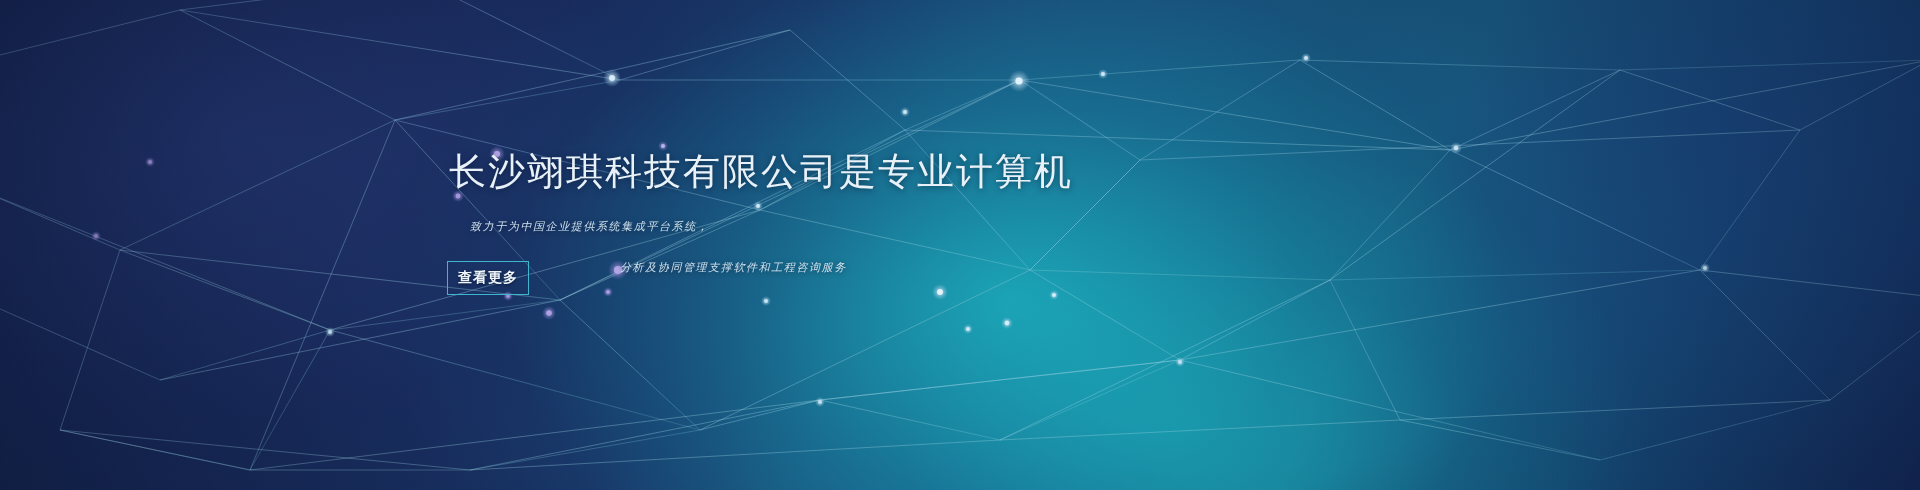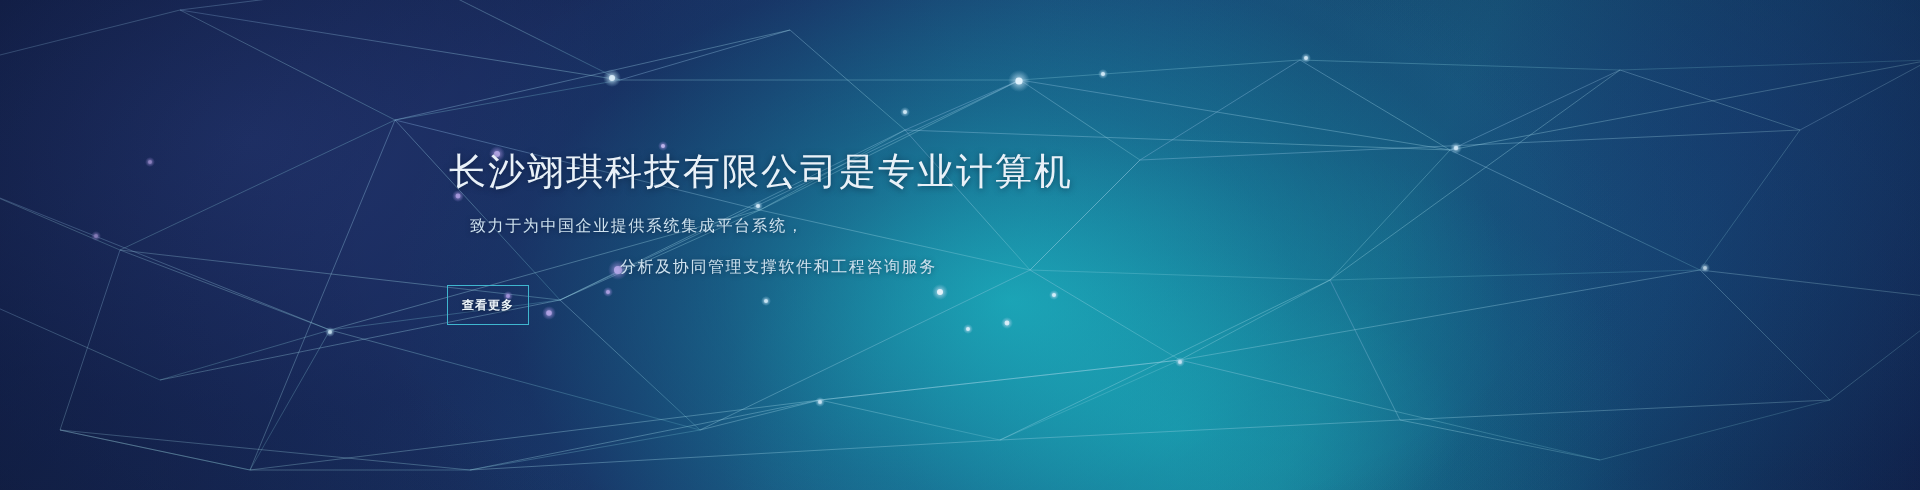--- a/index.html
+++ b/index.html
@@ -59,50 +59,50 @@
     letter-spacing: 2px;
     font-weight: 400;
     text-shadow: 0 1px 6px rgba(4,16,38,0.55);
     white-space: nowrap;
   }
   .headline .hl-line { display: block; }
 
   .subline {
     position: absolute;
     color: #cfe2ef;
-    font-size: 16px;
+    font-size: 11px;
     letter-spacing: 1.6px;
     line-height: 22px;
     white-space: nowrap;
     text-shadow: 0 1px 5px rgba(4,16,38,0.5);
+    font-style: italic;
   }
   .sub1 { left: 470px; top: 215px; }
   .sub2 { left: 620px; top: 256px; }
 
   .more-btn {
     position: absolute;
     left: 447px;
     top: 261px;
     width: 82px;
-    height: 40px;
+    height: 34px;
     border: 1px solid #3fb6cf;
     background: transparent;
     color: #eef6fb;
-    font-size: 12px;
+    font-size: 14px;
     letter-spacing: 1px;
     font-weight: 700;
     font-family: "Liberation Sans", sans-serif;
     display: flex;
     align-items: center;
     justify-content: center;
     cursor: pointer;
     padding: 0;
     box-sizing: border-box;
     text-shadow: 0 1px 3px rgba(4,16,38,0.7);
-    margin-top: 24px;
   }
 </style>
 </head>
 <body>
 
 <div class="banner">
 
   <svg class="bg-net" viewBox="0 0 1920 490" preserveAspectRatio="none" aria-hidden="true">
     <defs>
       <linearGradient id="lineGrad" x1="0" y1="0" x2="1" y2="1">

